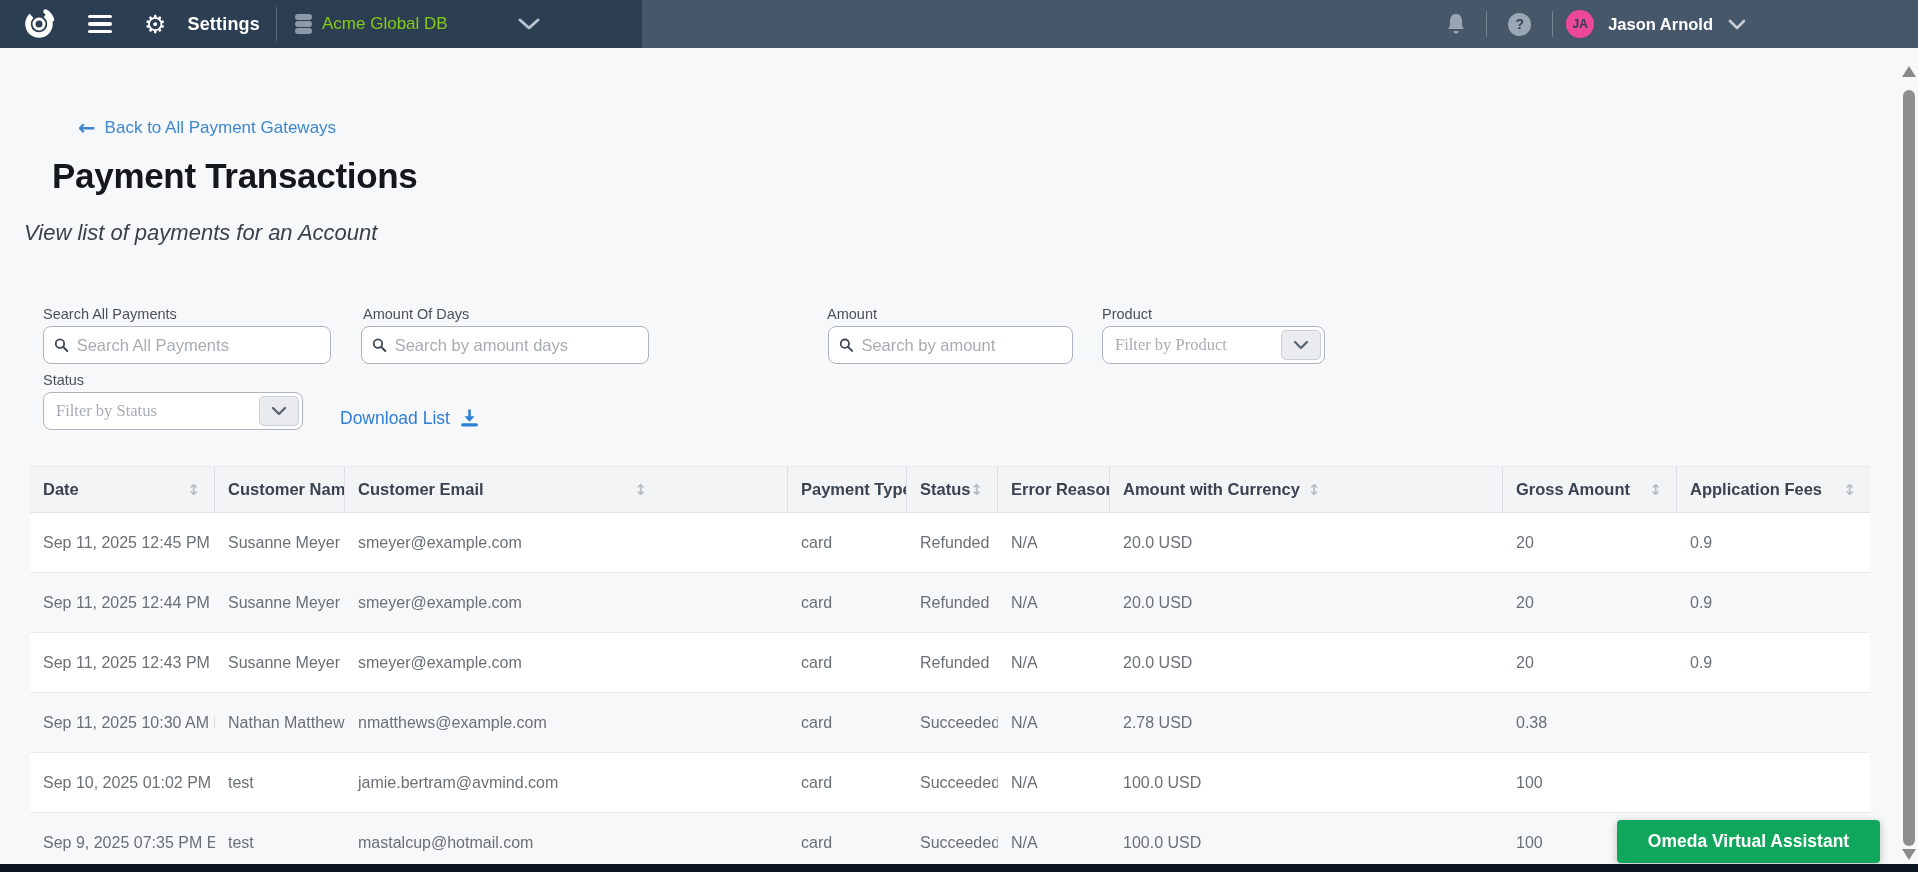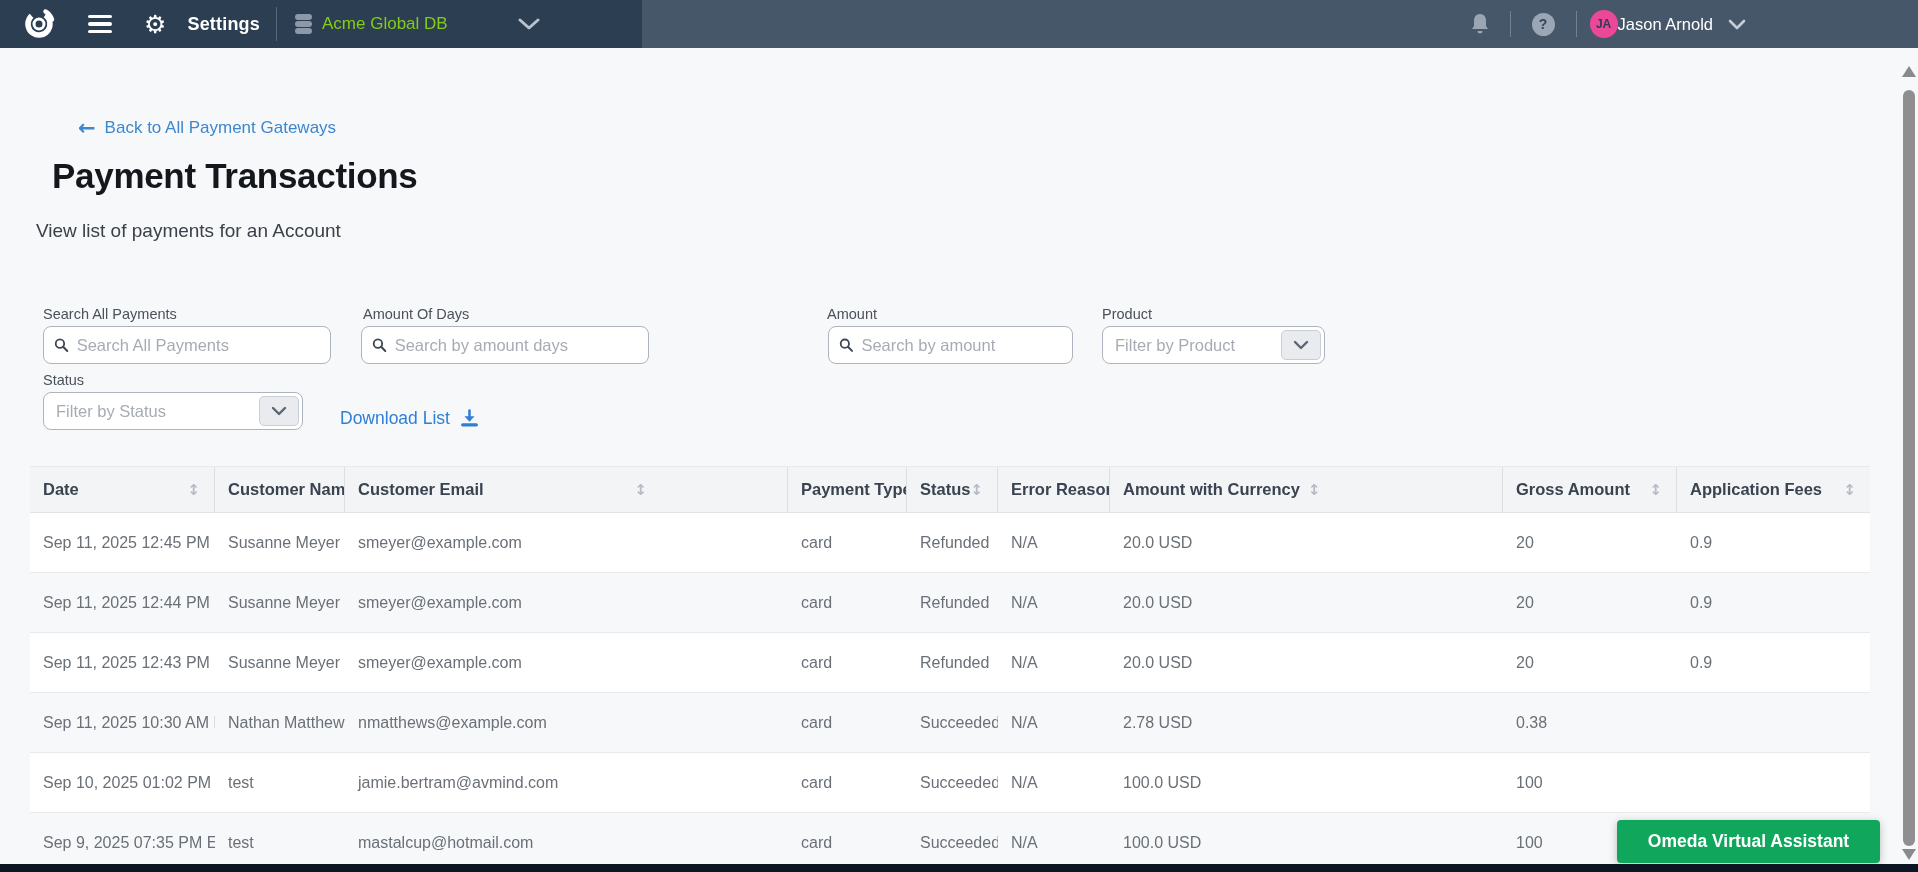--- a/index.html
+++ b/index.html
@@ -18,36 +18,36 @@
   .nav-sep { width:1px; height:34px; background:rgba(255,255,255,.22); margin-left:16px; }
   .nav-sep2 { width:1px; height:26px; background:rgba(255,255,255,.25); }
   .db-selector { display:flex; align-items:center; cursor:pointer; }
   .db-icon { margin-left:18px; display:flex; flex-direction:column; gap:1.5px; }
   .db-icon i { display:block; width:17px; height:5.5px; background:#8d99a8; border-radius:3px; }
   .db-name { color:#84cc16; font-size:17px; font-weight:500; margin-left:10px; }
   .db-chevron { margin-left:70px; }
   .bell { cursor:pointer; margin-right:19px; }
   .help-circle { width:23px; height:23px; border-radius:50%; background:#9aa6b4; color:#33445c; font-size:14px; font-weight:700; display:flex; align-items:center; justify-content:center; margin:0 21px; cursor:pointer; }
   .avatar { width:28px; height:28px; border-radius:50%; background:#ec4899; color:#2c3e52; font-size:12px; font-weight:700; display:flex; align-items:center; justify-content:center; margin-left:13px; }
-  .user-name { color:#fff; font-size:16.5px; font-weight:400; }
+  .user-name { color:#fff; font-size:16.5px; font-weight:700; margin-left:14px; }
   .user-chevron { margin-left:15px; cursor:pointer; }
 
   
   .page { position:relative; width:1918px; height:816px; background:#f7f8fa; overflow:hidden; }
   .back-link { position:absolute; left:78px; top:70px; display:flex; align-items:center; gap:9px; color:#3d87ce; font-size:17px; cursor:pointer; }
   .back-arrow { font-family:"DejaVu Sans",sans-serif; font-size:21px; line-height:20px; font-weight:700; }
   .page-title { position:absolute; left:36px; top:108px; font-size:35px; font-weight:700; color:#14181d; letter-spacing:-.3px;margin-left:16px; }
-  .page-subtitle { position:absolute; left:36px; top:172px; font-size:19px; color:#3b4149; }
+  .page-subtitle { position:absolute; left:24px; top:172px; font-size:22px; color:#3b4149;font-style:italic; }
 
   
   .filter-label { position:absolute; font-size:14.5px; color:#4a5158; }
   .filter-box { position:absolute; top:278px; height:38px; background:#fff; border:1px solid #aeb4bd; border-radius:8px; display:flex; align-items:center; padding:0 10px; }
   .filter-box input { border:none; outline:none; background:transparent; font-size:16.5px; color:#333; width:100%; font-family:inherit; margin-left:8px; }
   .filter-box input::placeholder { color:#a7acb4; }
-  .select-box { position:absolute; height:38px; background:#fff; border:1px solid #aeb4bd; border-radius:8px; display:flex; align-items:center; padding-left:12px; cursor:pointer; }
+  .select-box { position:absolute; height:38px; background:#fff; border:1px solid #aeb4bd; border-radius:8px; display:flex; align-items:center; padding-left:12px; cursor:pointer;font-family:Liberation Serif, serif; }
   .select-placeholder { font-size:16.5px; color:#a7acb4; }
   .select-chevron-btn { position:absolute; right:3px; top:3px; bottom:3px; width:40px; background:#e9ebef; border:1px solid #c9ced6; border-radius:5px; display:flex; align-items:center; justify-content:center; }
   .download-link { position:absolute; left:340px; top:360px; display:flex; align-items:center; gap:10px; color:#2f7fd6; font-size:17.5px; font-weight:500; cursor:pointer; }
 
   
   .table { position:absolute; left:30px; top:418px; width:1840px; background:#fff; }
   .thead { display:flex; height:47px; background:#f3f4f6; border-top:1px solid #e8eaee; border-bottom:1px solid #dfe2e7; }
   .th { display:flex; align-items:center; padding-left:13px; border-right:1px solid #dcdfe5; font-size:16.5px; font-weight:700; color:#3a4350; cursor:pointer; white-space:nowrap; overflow:hidden;text-align:center; }
   .th:last-child { border-right:none; }
   .sort { font-family:"DejaVu Sans",sans-serif; font-size:15px; color:#b6bcc6; margin-left:auto; margin-right:14px; }

